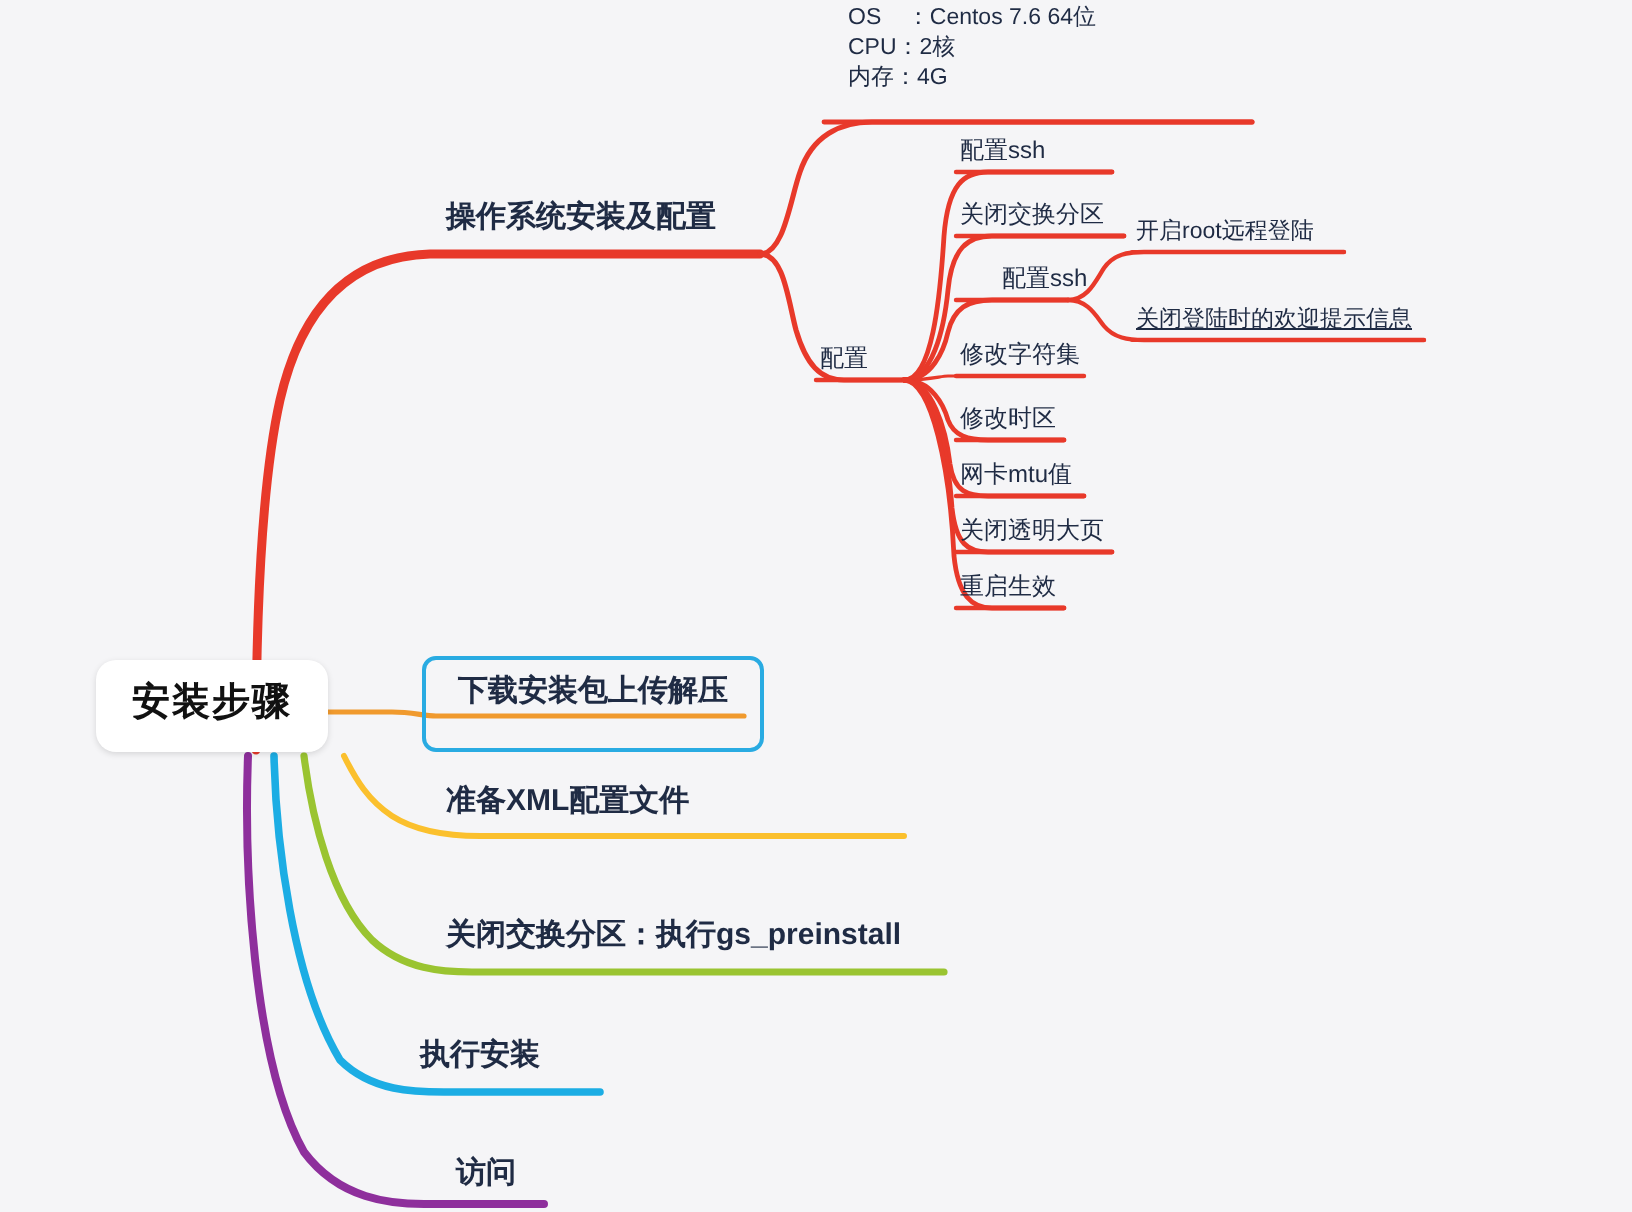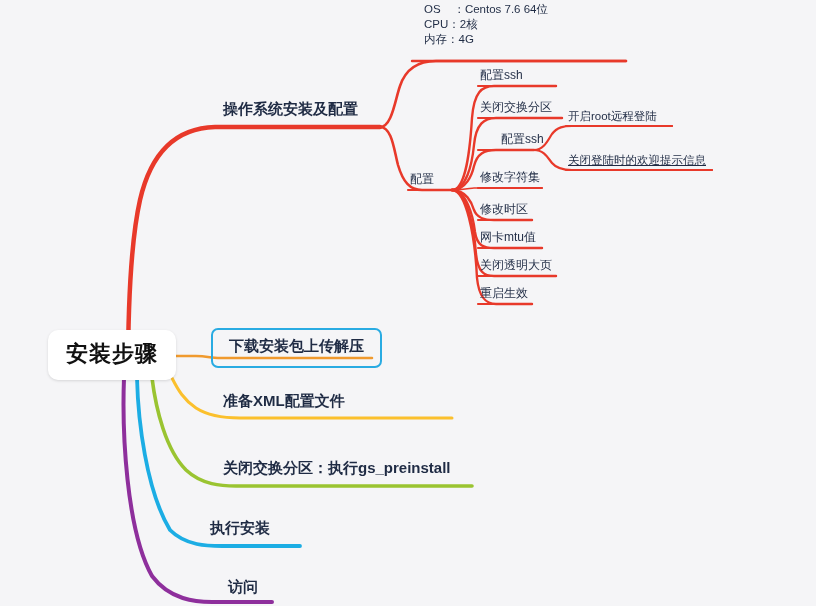--- a/index.html
+++ b/index.html
@@ -39,21 +39,21 @@
     display: block;
     white-space: nowrap;
   }
 
   
   .root-node {
     background: #ffffff;
     border-radius: 10px;
     box-shadow: 0 1px 3px rgba(0,0,0,0.13);
     padding: 10px 18px 12px 18px;
-    font-size: 22px;
+    font-size: 19px;
     font-weight: bold;
     color: #111111;
     letter-spacing: 1px;
   }
 
   
   .l1 {
     font-size: 15px;
     font-weight: bold;
     color: #1f2b44;
@@ -81,21 +81,21 @@
   .spec-line {
     display: block;
     white-space: pre;
   }
 
   
   .selected-box {
     border: 2px solid #29abe2;
     border-radius: 7px;
     background: transparent;
-    padding: 7px 16px 10px 16px;
+    padding: 7px 16px 18px 16px;
   }
 </style>
 </head>
 <body>
 
 <div id="canvas">
 
   <svg class="links" viewBox="0 0 816 606" xmlns="http://www.w3.org/2000/svg">
 
     <path d="M 128 375 C 128 300, 131 240, 140 200 C 152 148, 180 128, 215 127 L 380 127" fill="none" stroke="#e8392a" stroke-width="4.5" stroke-linecap="round"></path>

